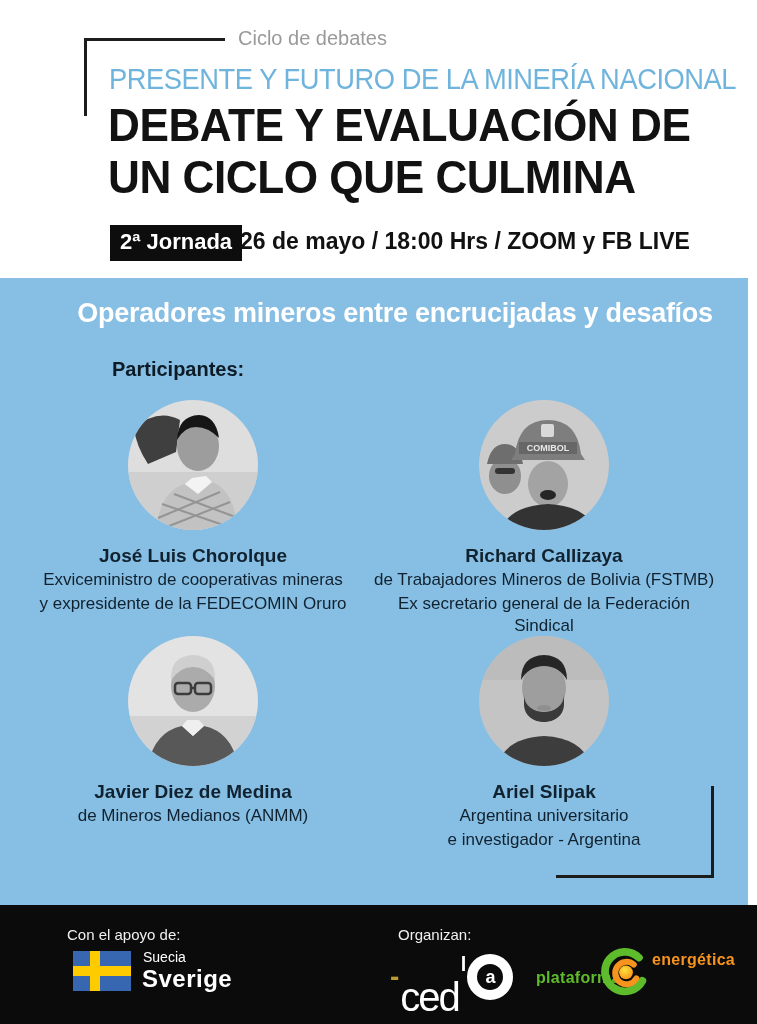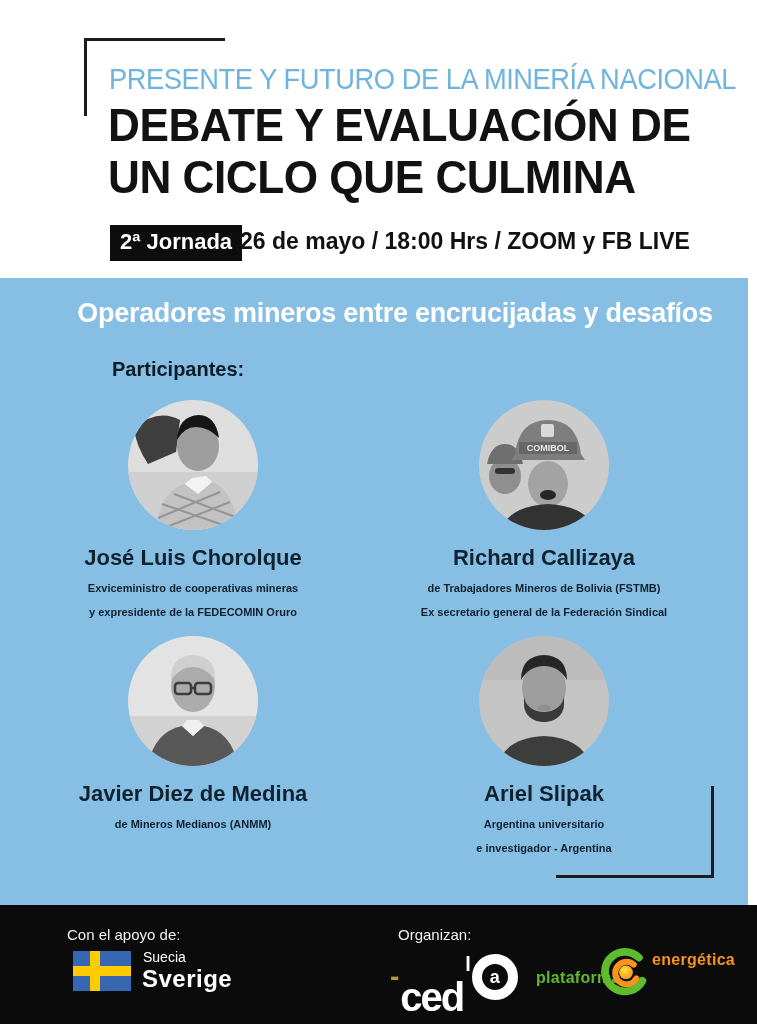--- a/index.html
+++ b/index.html
@@ -25,22 +25,22 @@
 
   
   .blue-panel { position:absolute; left:0; top:278px; width:748px; height:627px; background:#87BEE3; }
   .banner { position:absolute; left:0; top:20px; width:100%; text-align:center; color:#ffffff;
             font-weight:bold; font-size:27px; letter-spacing:-0.3px;padding-left:21px; }
   .participants-label { position:absolute; left:112px; top:80px; font-size:20px; font-weight:bold; color:#0d1b26;text-align:center; }
 
   .card { position:absolute; text-align:center; color:#10222f; }
   .card .photo { width:130px; height:130px; border-radius:50%; overflow:hidden; margin:0 auto; }
   .card .photo svg { display:block; width:130px; height:130px; }
-  .card .name { font-weight:bold; font-size:22px; margin-top:15px; }
-  .card .role { font-size:11px; line-height:1.3; margin-top:10px;font-weight:bold; }
+  .card .name { font-weight:bold; font-size:19px; margin-top:15px; }
+  .card .role { font-size:17px; line-height:1.3; margin-top:2px; }
   .c1 { left:28px;  top:122px; width:330px; }
   .c2 { left:366px; top:122px; width:356px; }
   .c3 { left:28px;  top:358px; width:330px; }
   .c4 { left:366px; top:358px; width:356px; }
 
   .br-br-v { left:711px; top:508px; width:3px;   height:92px; }
   .br-br-h { left:556px; top:597px; width:158px; height:3px;  }
 
   
   .footer { position:absolute; left:0; top:905px; width:757px; height:119px; background:#0b0b0b; color:#ffffff; }
@@ -48,37 +48,38 @@
   .organize-label { position:absolute; left:398px; top:21px; font-size:15px; color:#f0f0f0; }
 
   .flag { position:absolute; left:73px; top:46px; width:58px; height:40px; background:#3767B1; }
   .flag .v { position:absolute; left:17px; top:0; width:10px; height:40px; background:#FECB00; }
   .flag .h { position:absolute; left:0; top:15px; width:58px; height:10px; background:#FECB00; }
   .suecia  { position:absolute; left:143px; top:44px; font-size:14px; }
   .sverige { position:absolute; left:142px; top:60px; font-size:24px; font-weight:bold; letter-spacing:0.5px; }
 
   .cedla { position:absolute; left:390px; top:46px; display:flex; align-items:center; height:52px; }
   .cedla-dash { color:#B99A33; font-weight:bold; font-size:28px; line-height:1; margin-right:1px; }
-  .cedla-text { color:#ffffff; font-weight:bold; font-size:40px; line-height:1; letter-spacing:-2px;margin-top:40px; }
+  .cedla-text { color:#ffffff; font-weight:normal; font-size:40px; line-height:1; letter-spacing:-2px;margin-top:40px; }
   .cedla-l    { color:#ffffff; font-weight:bold; font-size:20px; line-height:1; position:relative; top:-13px; margin:0 1px 0 2px; }
   .cedla-circle { width:46px; height:46px; box-sizing:border-box; border:10px solid #ffffff; border-radius:50%;
                   background:#0b0b0b; display:flex; align-items:center; justify-content:center; }
   .cedla-a { color:#ffffff; font-weight:bold; font-size:18px; line-height:1; }
 
   .plat-text { position:absolute; left:536px; top:64px; font-size:16px; font-weight:bold; color:#5EBB2B; letter-spacing:0.3px; }
   .swirl     { position:absolute; left:601px; top:42px; width:50px; height:54px; }
   .ener-text { position:absolute; left:652px; top:46px; font-size:16px; font-weight:bold; color:#F7941D; letter-spacing:0.3px; }
 </style>
 </head>
 <body>
 
 <div class="poster">
 
   <div class="bracket br-tl-v"></div>
   <div class="bracket br-tl-h"></div>
+  <div class="kicker">Ciclo de debates</div>
   <div class="series">PRESENTE Y FUTURO DE LA MINERÍA NACIONAL</div>
   <div class="title title1">DEBATE Y EVALUACIÓN DE</div>
   <div class="title title2">UN CICLO QUE CULMINA</div>
   <div class="badge">2ª Jornada</div>
   <div class="session-info">26 de mayo / 18:00 Hrs / ZOOM y FB LIVE</div>
 
   <div class="blue-panel">
     <div class="banner">Operadores mineros entre encrucijadas y desafíos</div>
     <div class="participants-label">Participantes:</div>
 

